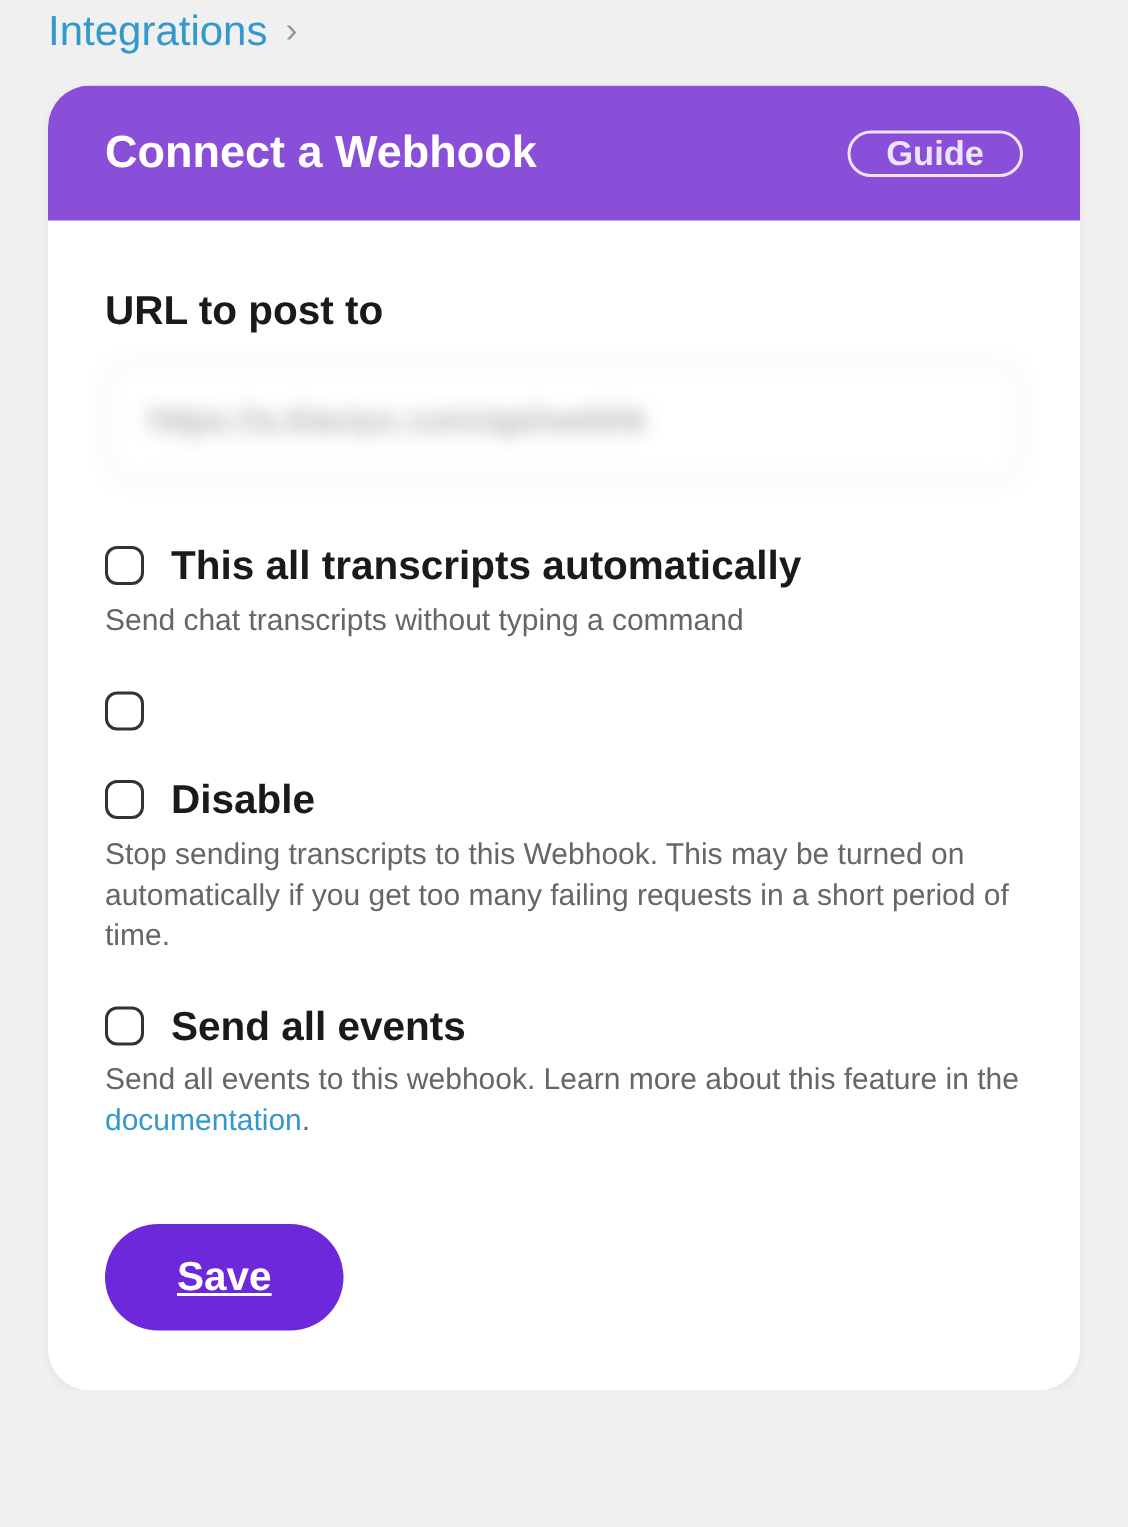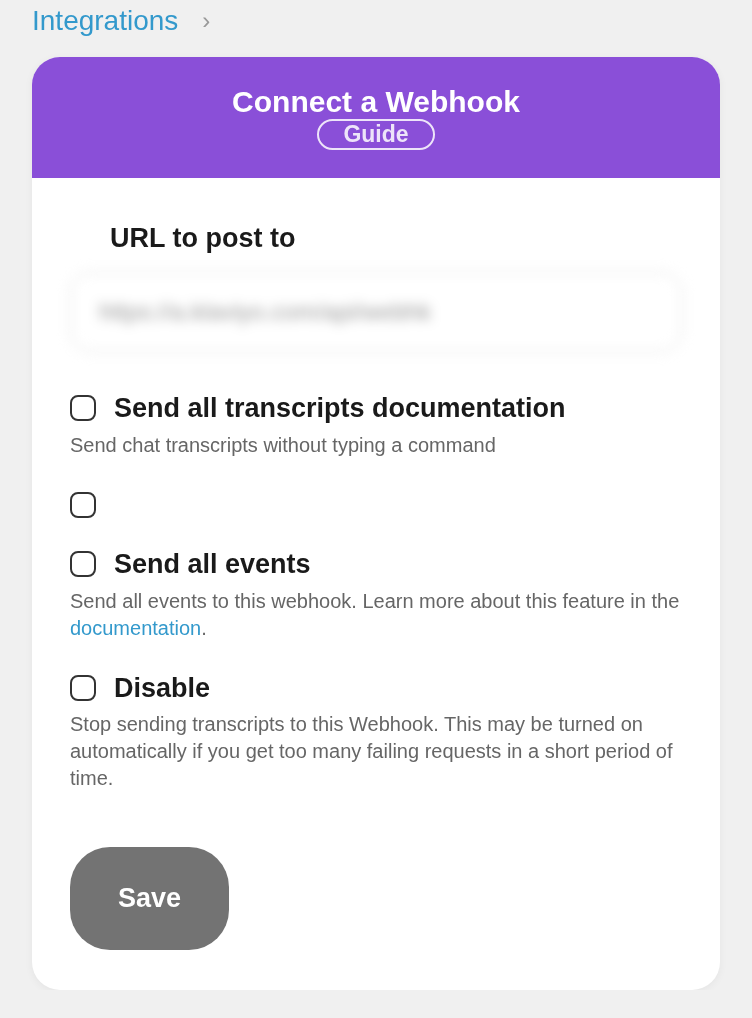--- a/index.html
+++ b/index.html
@@ -11,21 +11,21 @@
       font-family: -apple-system, BlinkMacSystemFont, "Segoe UI", Helvetica, Arial, sans-serif;
       background: #f0f0f0;
       width: 752px;
       padding: 0;
     }
     .breadcrumb {
       padding: 5px 32px 20px 32px;
       font-size: 28px;
       display: flex;
       align-items: center;
-      gap: 24px;
+      gap: 12px;
     }
     .breadcrumb-link {
       color: #3399cc;
       font-weight: 500;
       cursor: pointer;
     }
     .breadcrumb-separator {
       color: #999;
       font-size: 24px;
     }
@@ -39,21 +39,20 @@
       margin: 0 32px;
       overflow: hidden;
       box-shadow: 0 2px 8px rgba(0,0,0,0.05);
     }
     .card-header {
       background: #8a4fd8;
       padding: 28px 38px;
       display: flex;
       justify-content: space-between;
       align-items: center;
-      flex-direction: column;
     }
     .card-title {
       color: #fff;
       font-size: 30px;
       font-weight: 700;
     }
     .guide-button {
       color: #fff;
       border: 2.5px solid #fff;
       border-radius: 28px;
@@ -65,21 +64,20 @@
       opacity: 0.85;
     }
     .card-body {
       padding: 45px 38px 40px 38px;
     }
     .field-label {
       font-size: 27px;
       font-weight: 700;
       color: #1a1a1a;
       margin-bottom: 18px;
-      margin-left: 40px;
     }
     .url-input {
       width: 100%;
       border: 1.5px solid #ccc;
       border-radius: 20px;
       padding: 25px 28px;
       font-size: 24px;
       color: #999;
       filter: blur(6px);
       margin-bottom: 30px;
@@ -115,29 +113,30 @@
       font-size: 20px;
       color: #666;
       line-height: 1.35;
       margin-top: 2px;
     }
     .doc-link {
       color: #3399cc;
       cursor: pointer;
     }
     .save-button {
-      background: #737373;
+      background: #6d28d9;
       color: #fff;
       border: none;
       border-radius: 40px;
-      padding: 36px 48px;
+      padding: 20px 48px;
       font-size: 27px;
       font-weight: 700;
       cursor: pointer;
       margin-top: 25px;
+      text-decoration: underline;
     }
   </style>
 </head>
 <body>
 
 <div class="breadcrumb">
   <span class="breadcrumb-link">Integrations</span>
   <span class="breadcrumb-separator">›</span>
 </div>
 
@@ -146,44 +145,44 @@
     <div class="card-title">Connect a Webhook</div>
     <button class="guide-button">Guide</button>
   </div>
   <div class="card-body">
     <div class="field-label">URL to post to</div>
     <input class="url-input" type="text" value="https://a.klaviyo.com/api/webhk" style="">
 
     <div class="checkbox-group">
       <div class="checkbox-row">
         <div class="checkbox"></div>
-        <div class="checkbox-label">Send all transcripts documentation</div>
+        <div class="checkbox-label">This all transcripts automatically</div>
       </div>
       <div class="checkbox-description">Send chat transcripts without typing a command</div>
     </div>
 
     <div class="checkbox-group">
       <div class="checkbox-row">
         <div class="checkbox"></div>
       </div>
     </div>
 
     <div class="checkbox-group">
       <div class="checkbox-row">
         <div class="checkbox"></div>
+        <div class="checkbox-label">Disable</div>
+      </div>
+      <div class="checkbox-description">Stop sending transcripts to this Webhook. This may be turned on automatically if you get too many failing requests in a short period of time.</div>
+    </div>
+
+    <div class="checkbox-group">
+      <div class="checkbox-row">
+        <div class="checkbox"></div>
         <div class="checkbox-label">Send all events</div>
       </div>
       <div class="checkbox-description">
         <span>Send all events to this webhook. Learn more about this feature in the </span><span class="doc-link">documentation</span><span>.</span>
       </div>
     </div>
 
-    <div class="checkbox-group">
-      <div class="checkbox-row">
-        <div class="checkbox"></div>
-        <div class="checkbox-label">Disable</div>
-      </div>
-      <div class="checkbox-description">Stop sending transcripts to this Webhook. This may be turned on automatically if you get too many failing requests in a short period of time.</div>
-    </div>
-
     <button class="save-button">Save</button>
   </div>
 </div>
 
 </body></html>

